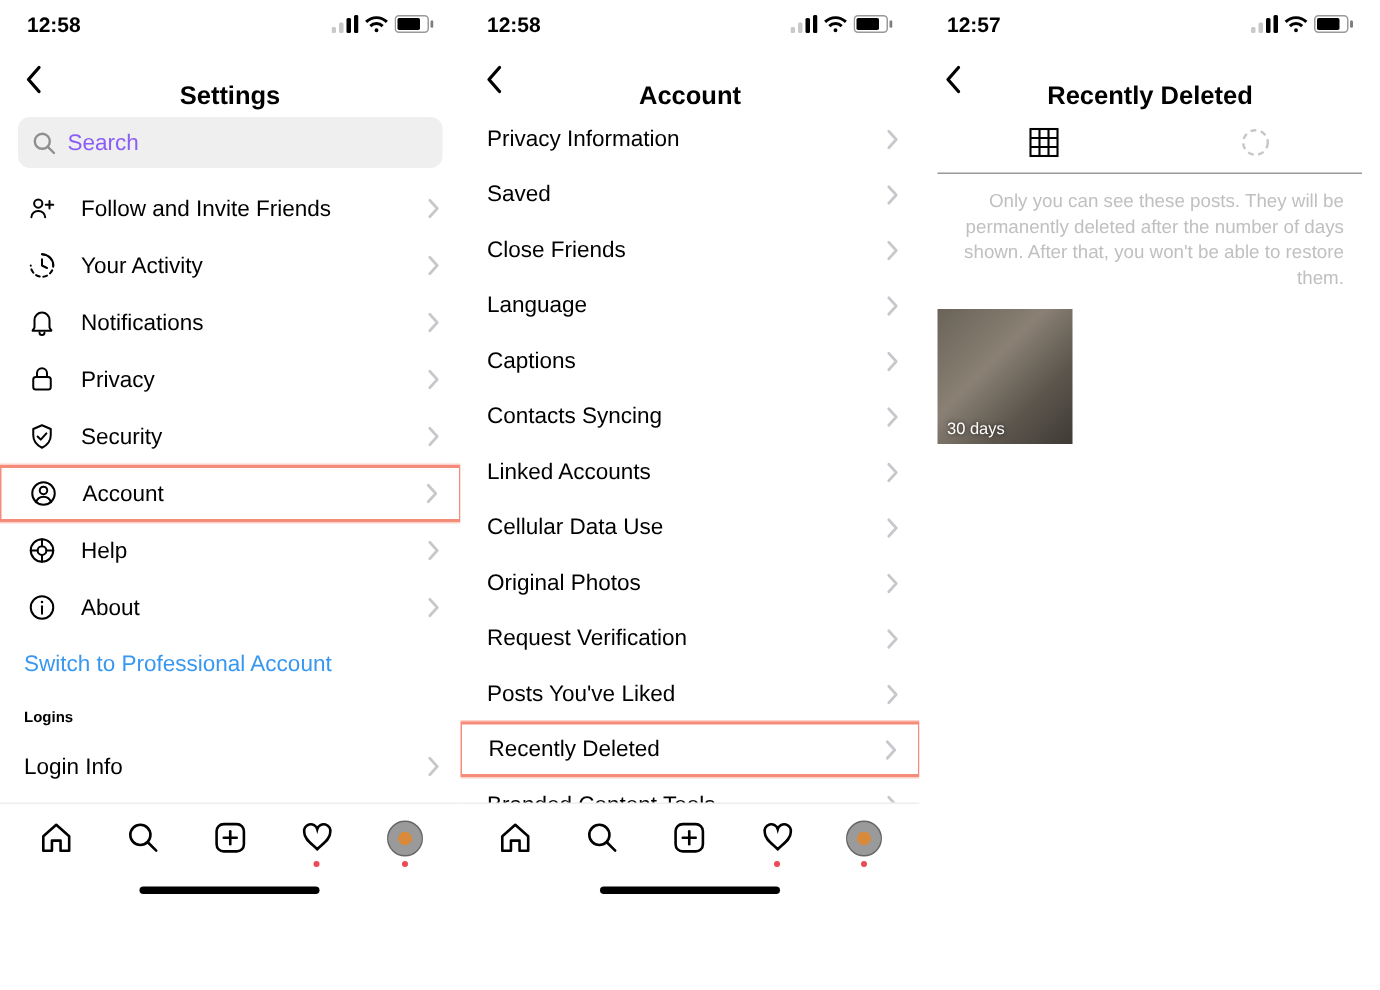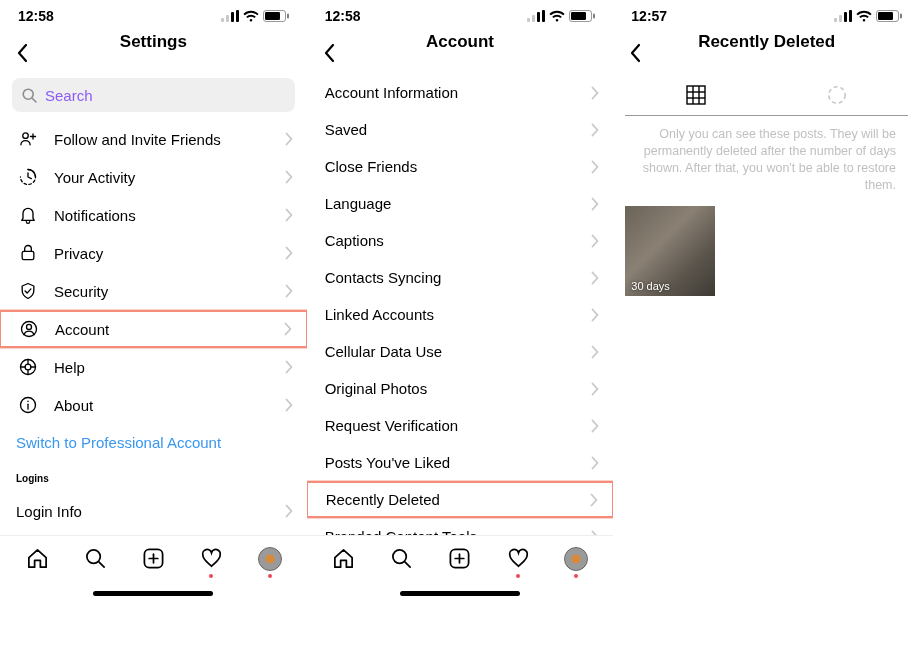--- a/index.html
+++ b/index.html
@@ -28,21 +28,21 @@
     justify-content: space-between;
     padding: 0 18px;
     font-size: 14px;
     font-weight: 600;
   }
   .status .right { display: flex; align-items: center; gap: 4px; }
   .status svg { display: block; }
   .nav {
     height: 42px;
     display: flex;
-    align-items: flex-start;
+    align-items: flex-end;
     position: relative;
   }
   .nav .back {
     position: absolute;
     left: 10px;
     top: 50%;
     transform: translateY(-50%);
     width: 24px; height: 24px;
     display:flex;align-items:center;justify-content:center;
   }
@@ -380,21 +380,21 @@
   <div class="nav">
     <div class="back">
       <svg width="12" height="20" viewBox="0 0 12 20">
           <path d="M10 2 L3 10 L10 18" stroke="#000" stroke-width="2.2" fill="none" stroke-linecap="round" stroke-linejoin="round"></path>
         </svg>
     </div>
     <div class="title">Account</div>
   </div>
   <div class="list" id="s1-list">
       <div class="row">
-        <span class="lbl">Account Information</span>
+        <span class="lbl">Privacy Information</span>
         <span class="chev">
           <svg width="8" height="14" viewBox="0 0 8 14">
             <path d="M1.5 1.5 L6.5 7 L1.5 12.5" stroke="#c7c7cc" stroke-width="1.8" fill="none" stroke-linecap="round" stroke-linejoin="round"></path>
           </svg>
         </span>
       </div>
       <div class="row">
         <span class="lbl">Saved</span>
         <span class="chev">
           <svg width="8" height="14" viewBox="0 0 8 14">

